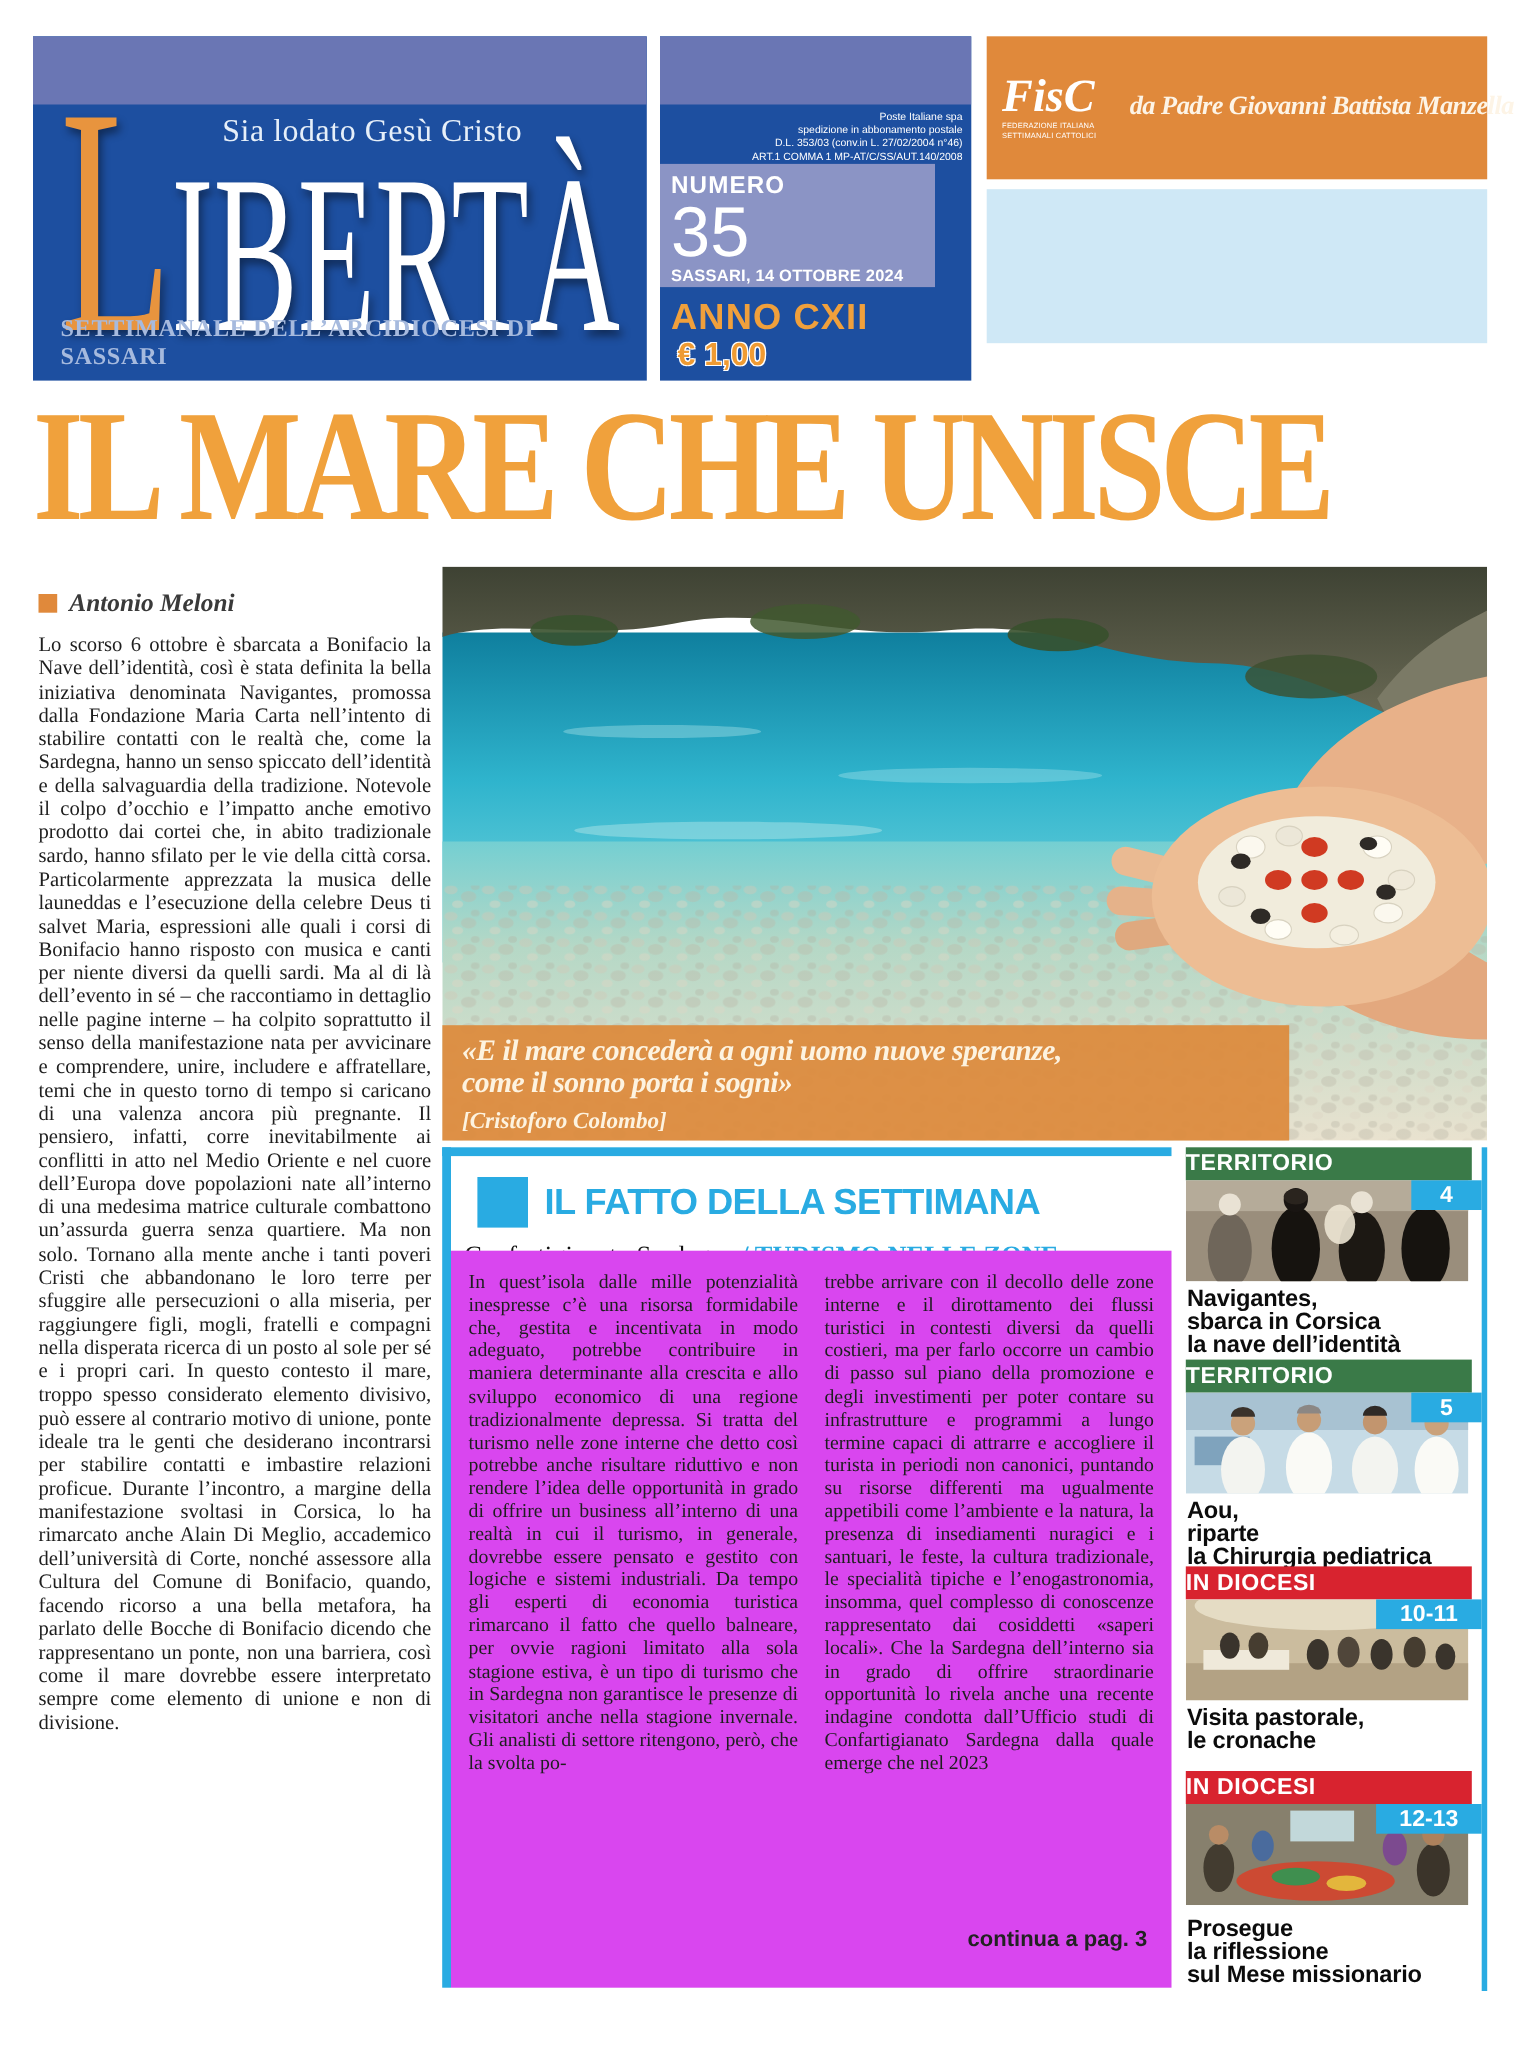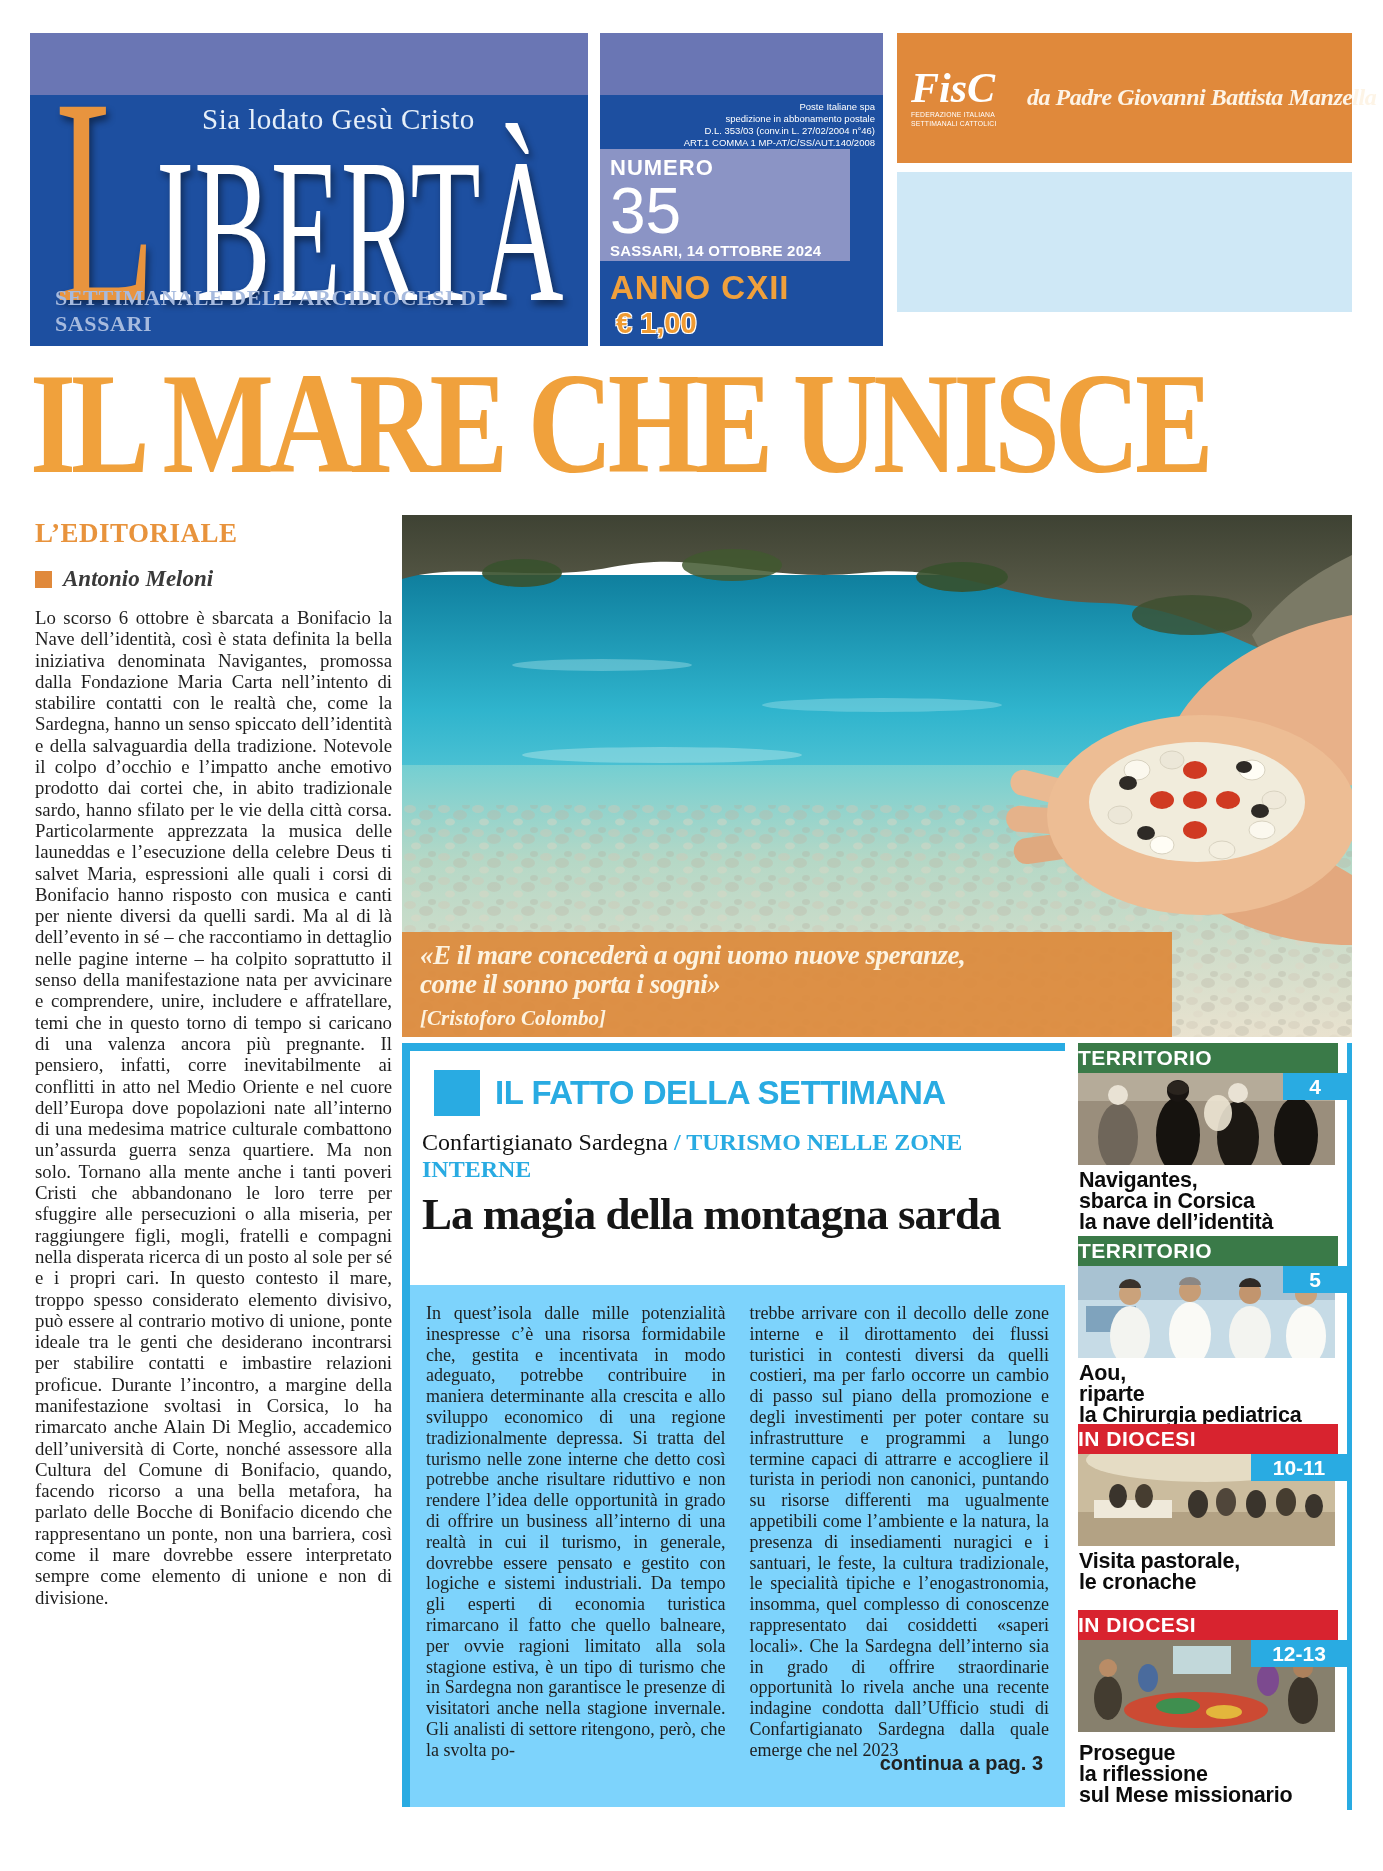--- a/index.html
+++ b/index.html
@@ -65,21 +65,21 @@
   
   .fatto{left:402px;top:1043px;width:663px;height:764px;position:absolute;background:#fff;
          border-left:8px solid #29abe2;border-top:8px solid #29abe2;box-sizing:border-box;}
   .fatto-head{margin:19px 0 0 12px;display:flex;align-items:center;gap:15px;padding-left:12px;}
   .cyan-sq{width:46px;height:46px;background:#29abe2;flex:0 0 auto;}
   .fatto-label{color:#29abe2;font-size:33px;font-weight:bold;font-family:"Liberation Sans",sans-serif;letter-spacing:-0.5px;}
   .kicker{margin:13px 0 0 12px;font-family:Liberation Serif, serif;font-size:24px;color:#111;}
   .kicker .accent{color:#29abe2;font-weight:bold;}
   .fatto-headline{margin:5px 0 0 12px;font-size:45px;font-weight:bold;color:#161616;letter-spacing:-1px;
                   font-family:"Liberation Serif",serif;}
-  .fatto-body{position:absolute;left:0;bottom:0;width:655px;height:522px;background:#7dd3fc;
+  .fatto-body{position:absolute;left:0;bottom:0;width:655px;height:670px;background:#d946ef;
               padding:18px 16px 0 16px;box-sizing:border-box;display:flex;gap:24px;}
   .fcol{flex:1;font-size:18px;line-height:20.8px;text-align:justify;color:#1e1e1e;hyphens:auto;-webkit-hyphens:auto;}
   .continua{position:absolute;right:22px;bottom:32px;font-family:"Liberation Sans",sans-serif;
             font-weight:bold;font-size:20px;color:#222;}
 
   
   .sidebar{left:1078px;top:1043px;width:274px;height:770px;position:absolute;font-family:"Liberation Sans",sans-serif;}
   .sb-line{position:absolute;right:0;top:0;width:5px;height:767px;background:#29abe2;}
   .sb-bar{position:absolute;left:0;width:260px;height:30px;display:flex;align-items:center;
           box-sizing:border-box;color:#fff;font-weight:bold;font-size:21px;letter-spacing:.5px;}
@@ -131,21 +131,20 @@
     </div>
     <div class="founded">
       <div class="founded-2">da Padre Giovanni Battista Manzella</div>
     </div>
   </div>
   <div class="lightblue-box"></div>
 
   <h1 class="main-headline">IL MARE CHE UNISCE</h1>
 
   <section class="editorial">
-    <div class="ed-label">L’EDITORIALE</div>
     <div class="ed-author">
       <span class="ed-square"></span>
       <span class="ed-author-name">Antonio Meloni</span>
     </div>
     <div class="ed-text">Lo scorso 6 ottobre è sbarcata a Bonifacio la Nave dell’identità, così è stata definita la bella iniziativa denominata Navigantes, promossa dalla Fondazione Maria Carta nell’intento di stabilire contatti con le realtà che, come la Sardegna, hanno un senso spiccato dell’identità e della salvaguardia della tradizione. Notevole il colpo d’occhio e l’impatto anche emotivo prodotto dai cortei che, in abito tradizionale sardo, hanno sfilato per le vie della città corsa. Particolarmente apprezzata la musica delle launeddas e l’esecuzione della celebre Deus ti salvet Maria, espressioni alle quali i corsi di Bonifacio hanno risposto con musica e canti per niente diversi da quelli sardi. Ma al di là dell’evento in sé – che raccontiamo in dettaglio nelle pagine interne – ha colpito soprattutto il senso della manifestazione nata per avvicinare e comprendere, unire, includere e affratellare, temi che in questo torno di tempo si caricano di una valenza ancora più pregnante. Il pensiero, infatti, corre inevitabilmente ai conflitti in atto nel Medio Oriente e nel cuore dell’Europa dove popolazioni nate all’interno di una medesima matrice culturale combattono un’assurda guerra senza quartiere. Ma non solo. Tornano alla mente anche i tanti poveri Cristi che abbandonano le loro terre per sfuggire alle persecuzioni o alla miseria, per raggiungere figli, mogli, fratelli e compagni nella disperata ricerca di un posto al sole per sé e i propri cari. In questo contesto il mare, troppo spesso considerato elemento divisivo, può essere al contrario motivo di unione, ponte ideale tra le genti che desiderano incontrarsi per stabilire contatti e imbastire relazioni proficue. Durante l’incontro, a margine della manifestazione svoltasi in Corsica, lo ha rimarcato anche Alain Di Meglio, accademico dell’università di Corte, nonché assessore alla Cultura del Comune di Bonifacio, quando, facendo ricorso a una bella metafora, ha parlato delle Bocche di Bonifacio dicendo che rappresentano un ponte, non una barriera, così come il mare dovrebbe essere interpretato sempre come elemento di unione e non di divisione.</div>
   </section>
 
   <figure class="photo" style="margin:0">
     <svg viewBox="0 0 950 522" width="950" height="522" preserveAspectRatio="none">
       <defs>

